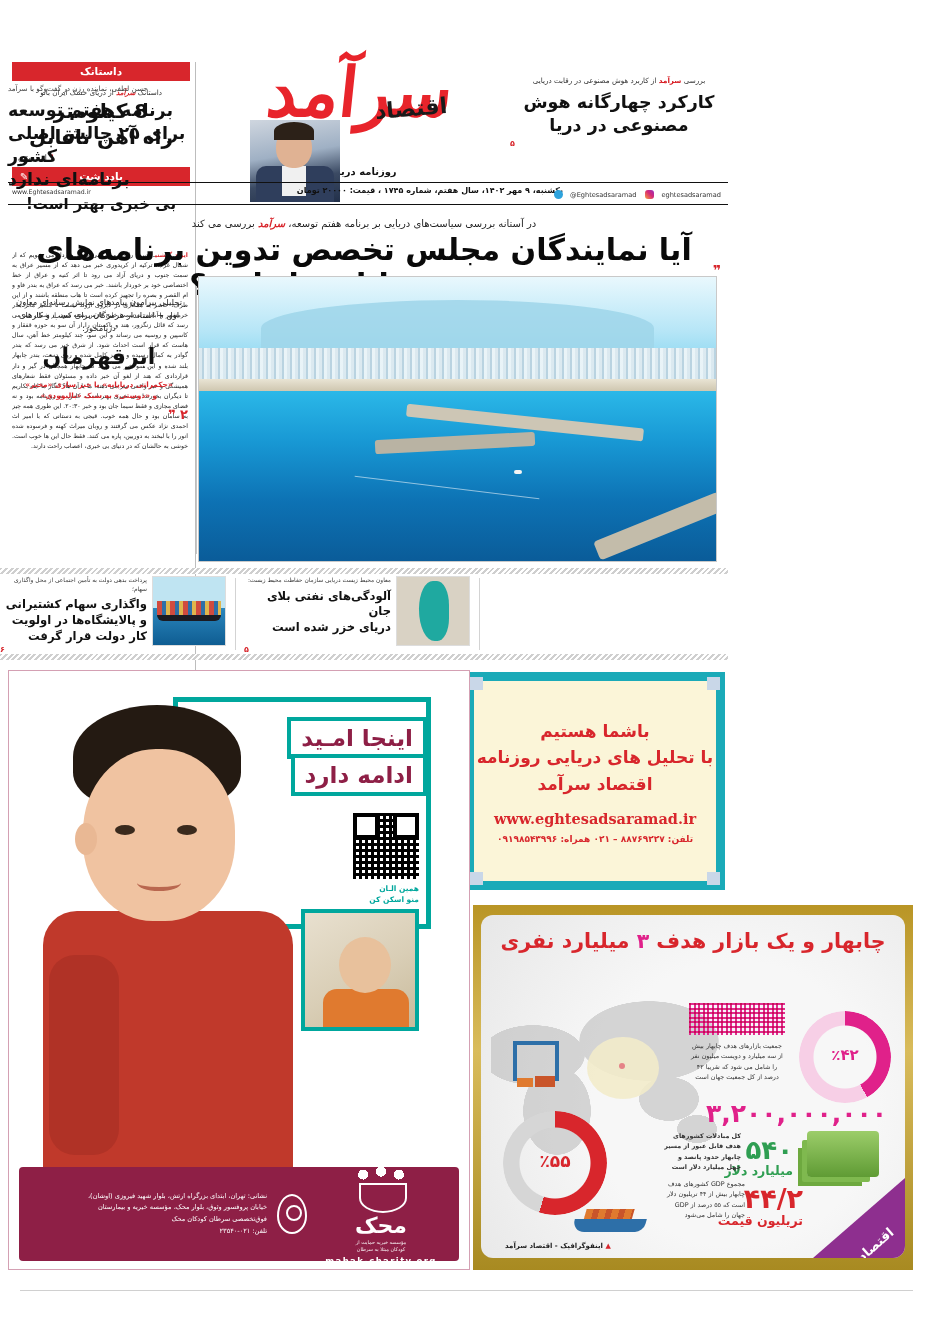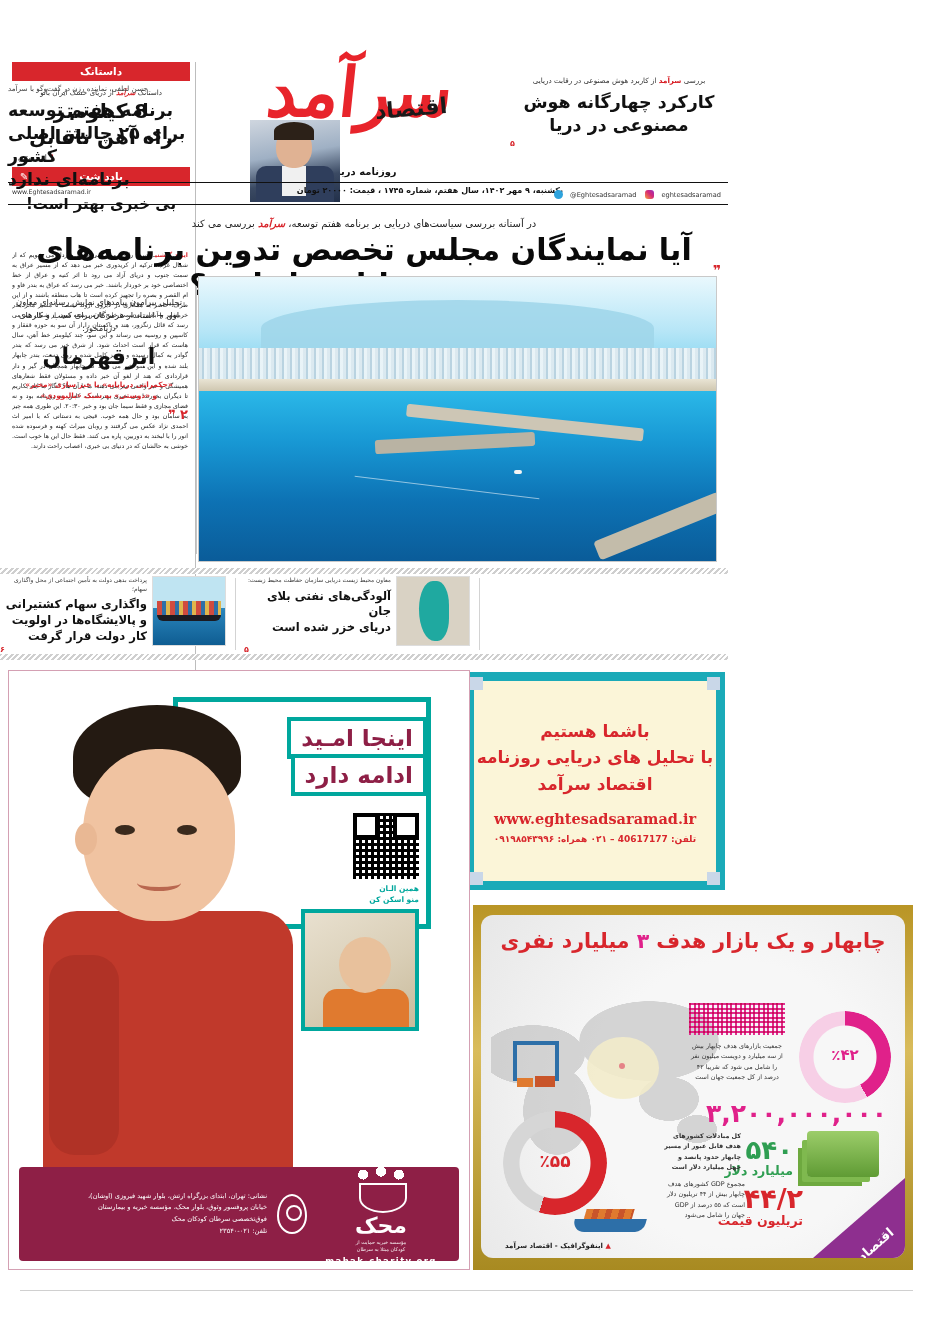--- a/index.html
+++ b/index.html
@@ -491,21 +491,21 @@
   <div class="promo">
     <div class="promo-inner">
       <span class="promo-corner pc-tl"></span>
       <span class="promo-corner pc-tr"></span>
       <span class="promo-corner pc-bl"></span>
       <span class="promo-corner pc-br"></span>
       <div class="promo-line">باشما هستیم</div>
       <div class="promo-line">با تحلیل های دریایی روزنامه</div>
       <div class="promo-line">اقتصاد سرآمد</div>
       <div class="promo-url">www.eghtesadsaramad.ir</div>
-      <div class="promo-tel">تلفن: 40617177 – ۰۲۱    همراه: ۰۹۱۹۸۵۴۳۹۹۶</div>
+      <div class="promo-tel">تلفن: ۸۸۷۶۹۲۲۷ – ۰۲۱    همراه: ۰۹۱۹۸۵۴۳۹۹۶</div>
     </div>
   </div>
 
   <div class="mahak">
     <div class="mahak-photo">
       <div class="mh-frame"></div>
       <div class="mh-boy">
         <div class="torso"></div>
         <div class="arm"></div>
         <div class="hair"></div>

